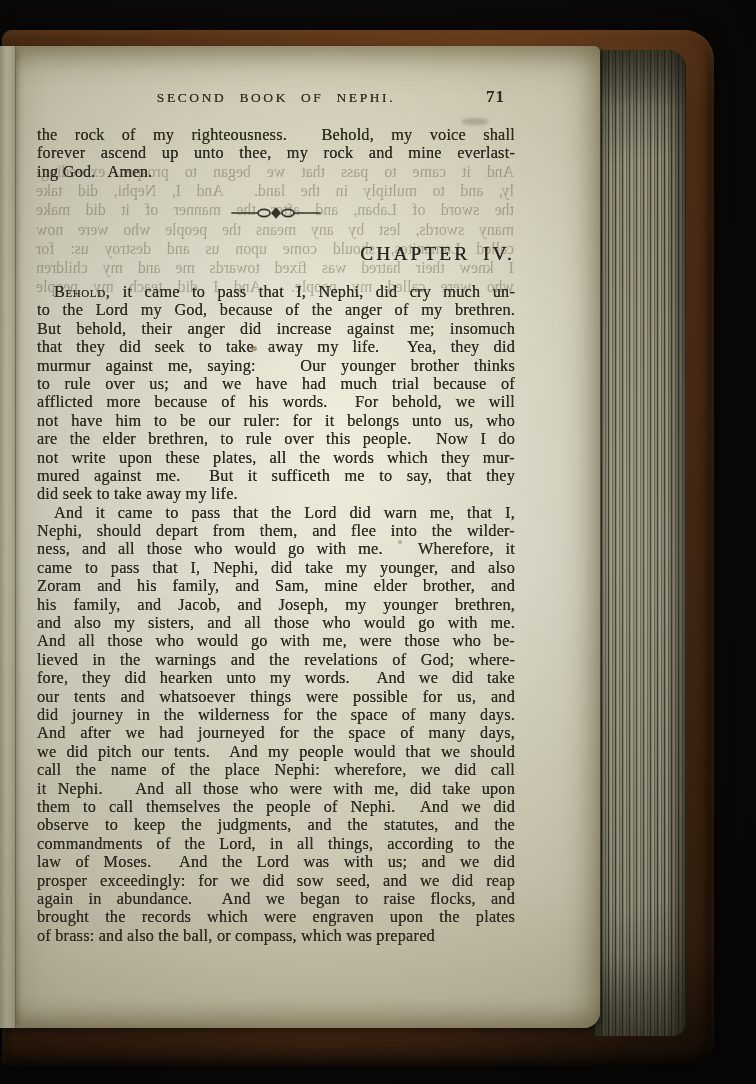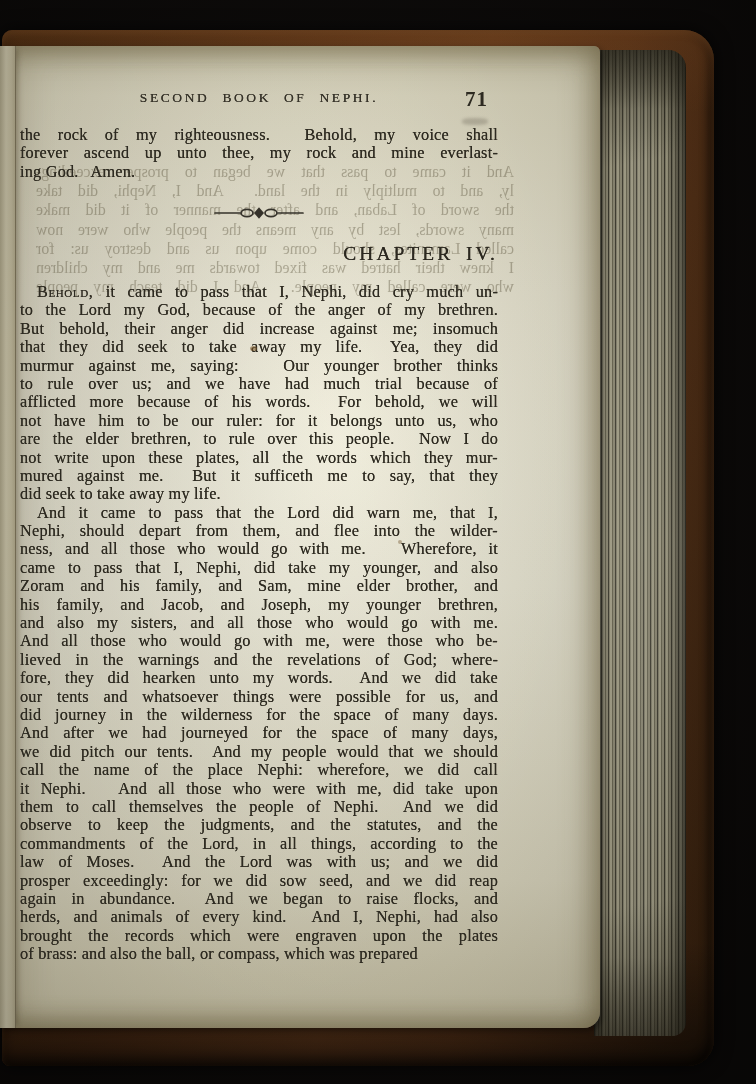--- a/index.html
+++ b/index.html
@@ -33,31 +33,31 @@
       radial-gradient(ellipse at 45% 42%, rgba(255,255,250,0.25), rgba(0,0,0,0) 70%),
       linear-gradient(to bottom,#d9d3b6 0%,#e7e2c8 5%,#ece8d3 25%,#edead6 55%,#e7e2c9 85%,#d7d0b1 100%);
     box-shadow:inset 0 10px 22px rgba(110,95,55,0.35), inset -16px 0 26px rgba(115,100,60,0.28),
                inset 0 -12px 20px rgba(110,95,55,0.30), inset 26px 0 30px rgba(120,105,65,0.18),
                2px 3px 6px rgba(0,0,0,0.45);}
   .gutter-edge{position:absolute;left:0;top:0;width:15px;height:100%;
     background:linear-gradient(to right,#b4ac8e,#d6cfb2 40%,#cdc5a6 75%,#bdb494);
     border-right:1px solid rgba(75,63,38,0.45);
     box-shadow:5px 0 5px -3px rgba(80,68,40,0.35);}
   
-  .textblock{position:absolute;left:20px;width:478px;color:#2d2a21;}
+  .textblock{position:absolute;left:37px;width:478px;color:#2d2a21;}
   .line{white-space:pre-wrap;text-align:justify;text-align-last:justify;
         line-height:18.4px;height:18.4px;font-size:16.3px;letter-spacing:0.2px;
         text-shadow:0 0 0.5px rgba(45,40,28,0.85);overflow:hidden;}
   .line.end{text-align-last:left;}
   .para.indent .line.first{text-indent:17px;}
   .lead{font-variant:small-caps;letter-spacing:0.6px;}
   .header-row{top:44px;height:22px;}
   .header-title{text-align:center;font-size:13.5px;letter-spacing:2.6px;word-spacing:7px;
         color:#36332a;text-shadow:0 0 0.6px rgba(45,40,28,0.9);}
-  .page-num{position:absolute;right:10px;top:-3px;font-size:21px;font-weight:bold;
+  .page-num{position:absolute;right:10px;top:-3px;font-size:17px;font-weight:bold;
         letter-spacing:1px;color:#2d2a21;}
   .para-top{top:80px;}
   .ornament-row{top:159px;text-align:center;height:16px;}
   .chapter{top:197px;text-align:right;font-size:19.5px;letter-spacing:3px;word-spacing:5px;
         color:#2b2820;text-shadow:0 0 0.6px rgba(40,35,25,0.9);}
   .body-flow{top:237px;font-family:Liberation Serif, serif;}
   
   .bleed{position:absolute;left:36px;top:116px;width:478px;transform:scaleX(-1);
         filter:blur(0.7px);color:rgba(88,80,58,0.40);z-index:1;}
   .bline{white-space:pre-wrap;text-align:justify;text-align-last:justify;
@@ -148,21 +148,20 @@
             <div class="line">And after we had journeyed for the space of many days,</div>
             <div class="line">we did pitch our tents.  And my people would that we should</div>
             <div class="line">call the name of the place Nephi: wherefore, we did call</div>
             <div class="line">it Nephi.   And all those who were with me, did take upon</div>
             <div class="line">them to call themselves the people of Nephi.  And we did</div>
             <div class="line">observe to keep the judgments, and the statutes, and the</div>
             <div class="line">commandments of the Lord, in all things, according to the</div>
             <div class="line">law of Moses.  And the Lord was with us; and we did</div>
             <div class="line">prosper exceedingly: for we did sow seed, and we did reap</div>
             <div class="line">again in abundance.  And we began to raise flocks, and</div>
-            <div class="line">herds, and animals of every kind.  And I, Nephi, had also</div>
             <div class="line">brought the records which were engraven upon the plates</div>
             <div class="line end">of brass: and also the ball, or compass, which was prepared</div>
           </div>
         </div>
 
       <div class="spot s1"></div>
       <div class="spot s2"></div>
       <div class="spot s3"></div>
     </div>
   </div>

